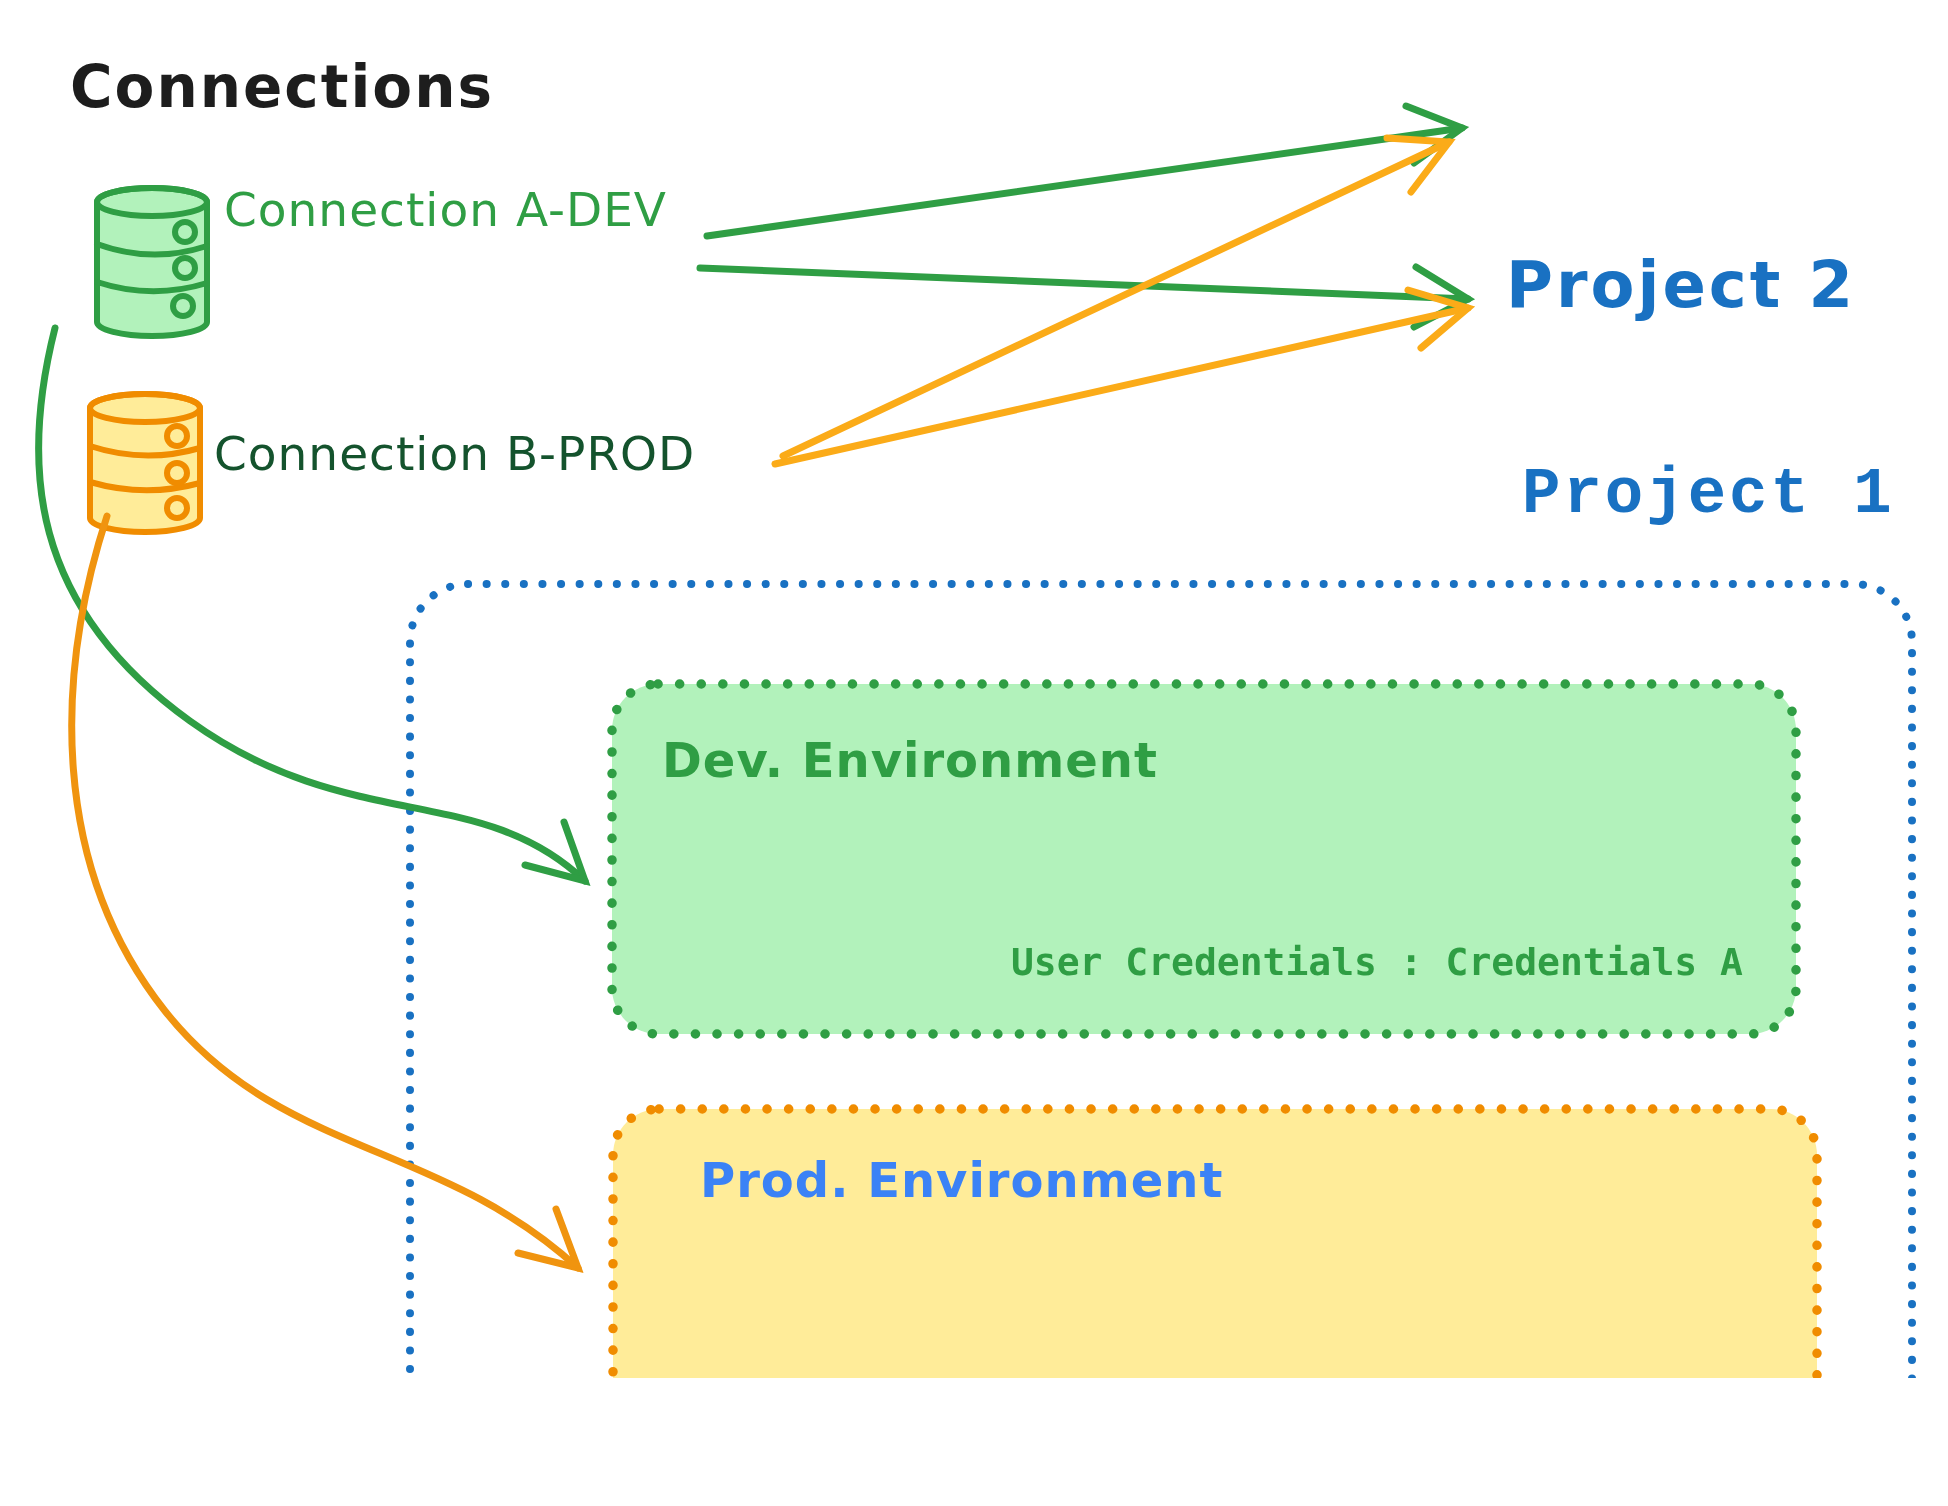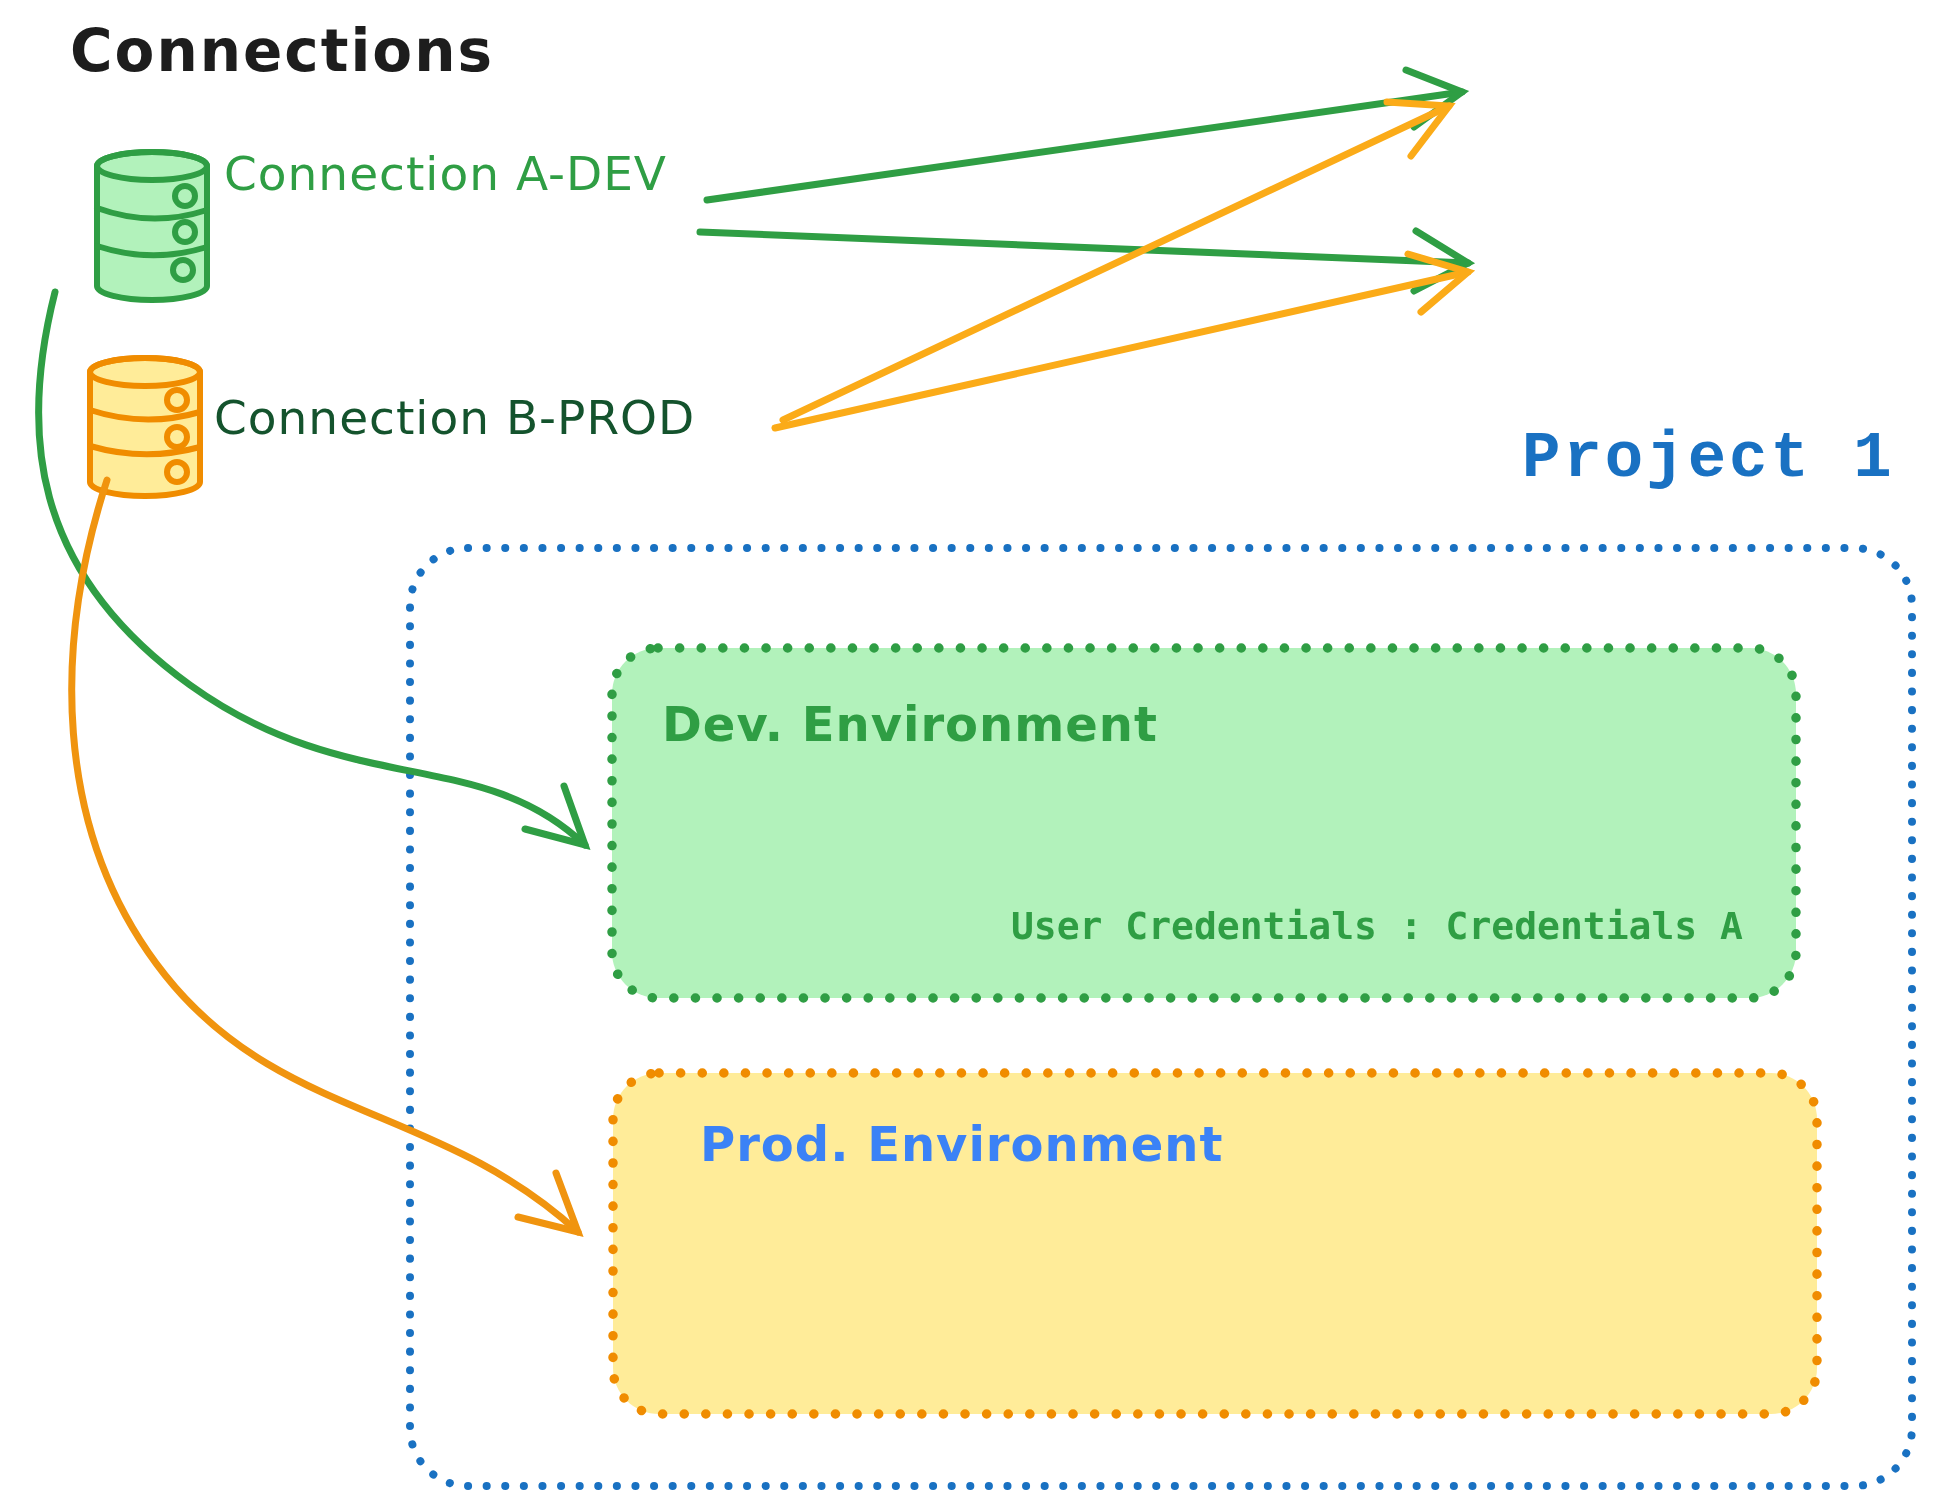--- a/index.html
+++ b/index.html
@@ -1,21 +1,22 @@
 <!DOCTYPE html>
 <html><head>
 <meta charset="utf-8">
 <style>
   html,body{margin:0;padding:0;background:#ffffff;}
   .canvas{
     position:relative;
-    width:1948px;height:1506px;
+    width:1948px;height:1342px;
     background:#ffffff;
     font-family:"DejaVu Sans", sans-serif;
     overflow:hidden;
+    margin-top:36px;
   }
   .canvas svg{position:absolute;left:0;top:0;}
   .txt{position:absolute;white-space:nowrap;line-height:1.1;}
   .title{
     left:70px;top:20px;
     font-size:58px;font-weight:700;color:#1d1d1d;
     letter-spacing:2px;
   }
   .conn-label{font-size:47px;font-weight:400;letter-spacing:1px;}
   .conn-a{left:224px;top:148px;color:#2f9e44;}
@@ -104,20 +105,21 @@
     </g>
   </svg>
 
   <div class="txt title">Connections</div>
 
   <div class="txt conn-label conn-a">Connection A-DEV</div>
 
   <div class="txt conn-label conn-b">Connection B-PROD</div>
 
 
+  <div class="txt project p2">Project 2</div>
 
   <div class="txt project p1">Project 1</div>
 
   <div class="txt env-title dev-title">Dev. Environment</div>
 
   <div class="txt cred cred-a">User Credentials : Credentials A</div>
 
   <div class="txt env-title prod-title">Prod. Environment</div>
 
 

